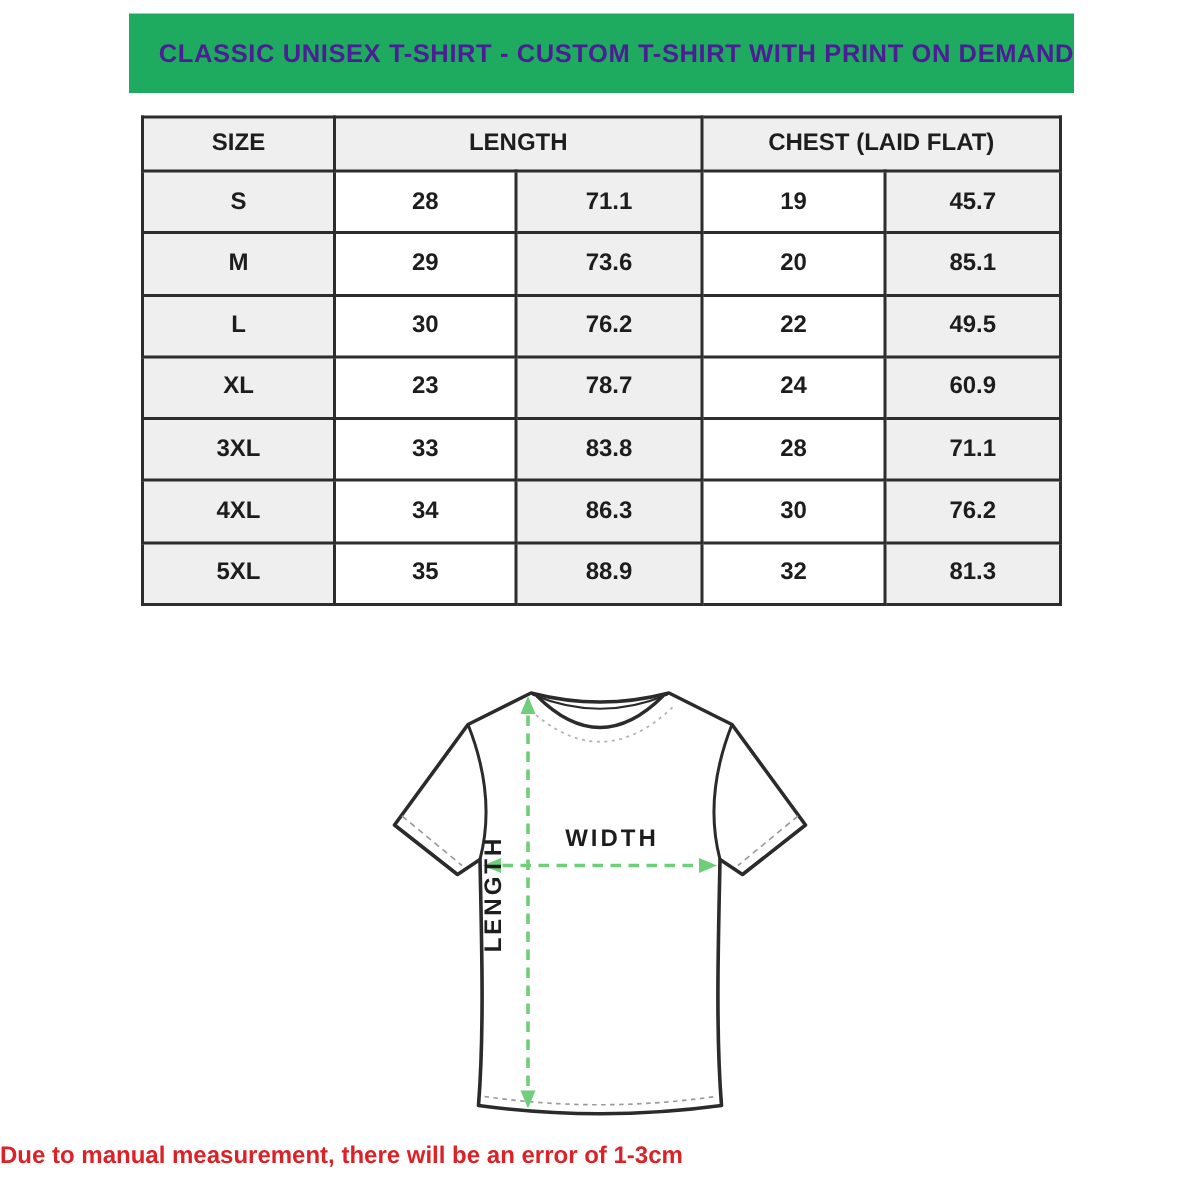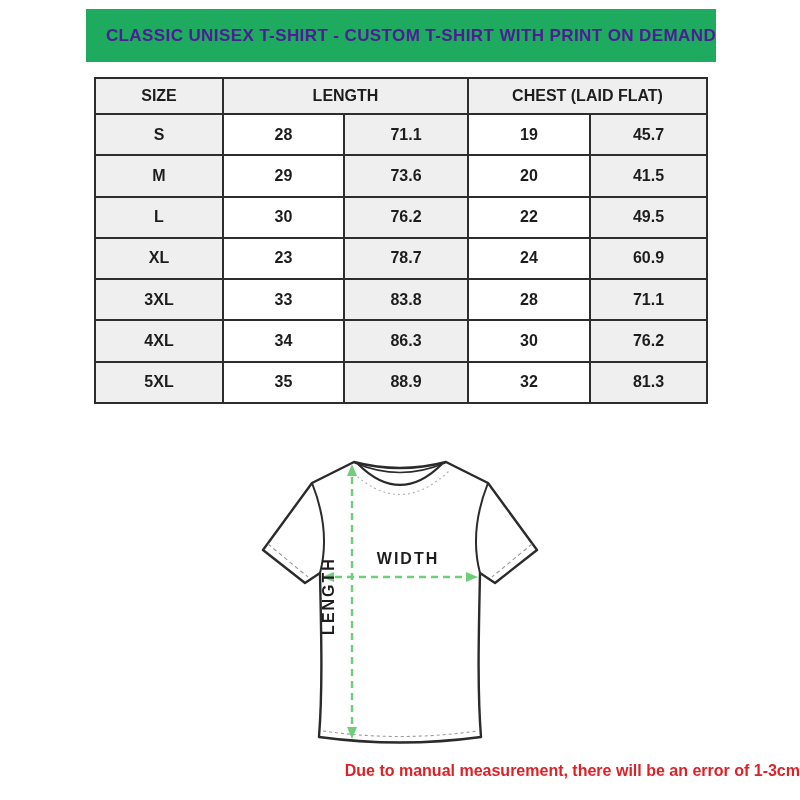--- a/index.html
+++ b/index.html
@@ -46,21 +46,21 @@
   
   .diagram{position:absolute;left:250px;top:446px;width:300px;height:310px;}
   .diagram svg{display:block;width:300px;height:310px;}
   .svg-label{
     font-family:"Liberation Sans", sans-serif;
     font-weight:bold;font-size:16px;letter-spacing:2px;fill:var(--text-dark);
   }
 
   
   .note{
-    position:absolute;left:0;top:762px;width:800px;text-align:right;
+    position:absolute;left:0;top:762px;width:800px;text-align:left;
   }
   .note span{color:var(--note-red);font-weight:bold;font-size:16px;}
 </style>
 </head>
 <body>
 
 <div class="stage">
 
   <div class="banner">
     <span>CLASSIC UNISEX T-SHIRT - CUSTOM T-SHIRT WITH PRINT ON DEMAND</span>
@@ -87,21 +87,21 @@
           <td class="plain">28</td>
           <td class="shade">71.1</td>
           <td class="plain">19</td>
           <td class="shade">45.7</td>
         </tr>
         <tr>
           <td class="shade">M</td>
           <td class="plain">29</td>
           <td class="shade">73.6</td>
           <td class="plain">20</td>
-          <td class="shade">41.5</td>
+          <td class="shade">85.1</td>
         </tr>
         <tr>
           <td class="shade">L</td>
           <td class="plain">30</td>
           <td class="shade">76.2</td>
           <td class="plain">22</td>
           <td class="shade">49.5</td>
         </tr>
         <tr>
           <td class="shade">XL</td>

